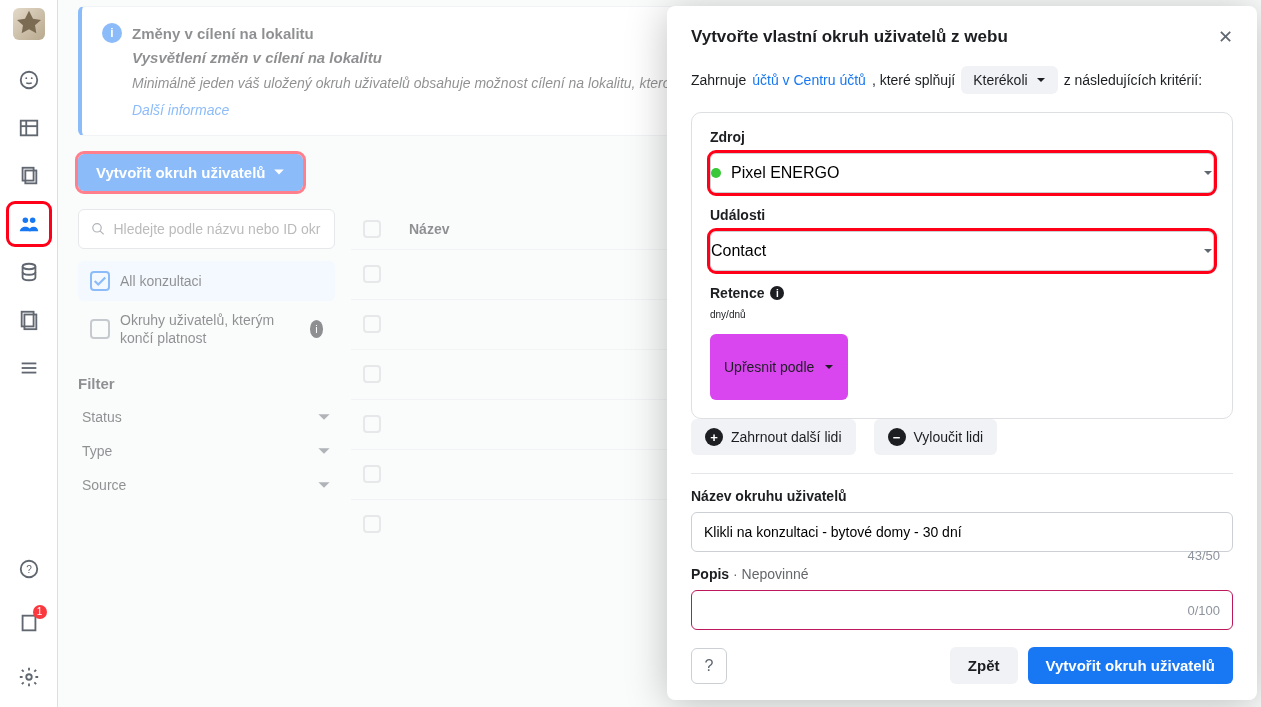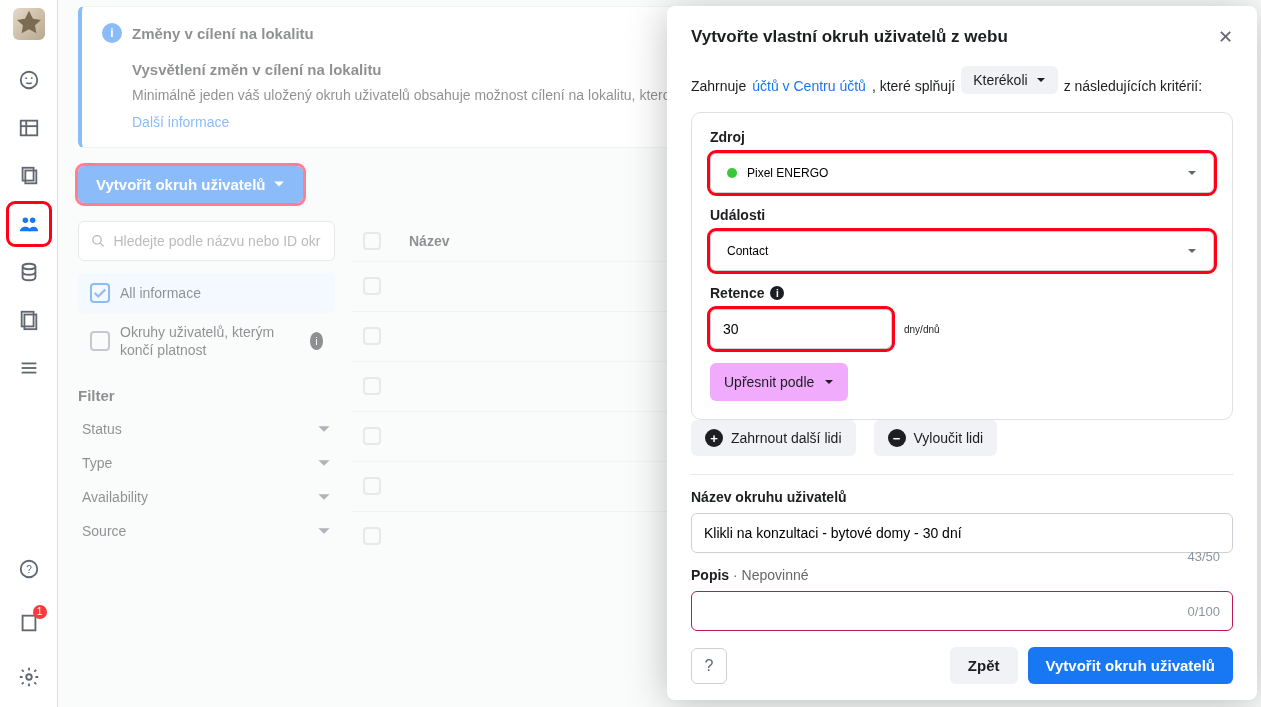--- a/index.html
+++ b/index.html
@@ -17,21 +17,21 @@
 .left-nav .badge{position:absolute;top:2px;right:2px;background:#fa383e;color:#fff;font-size:10px;border-radius:8px;min-width:14px;height:14px;line-height:14px;text-align:center;}
 
 .dim-overlay { position:absolute; left:58px; top:0; right:0; bottom:0; background: rgba(255,255,255,0.5); pointer-events:none; }
 
 .content-wrap{ position:absolute; left:58px; right:0; top:0; padding: 0 16px 0 20px; }
 
 
 .info-banner { margin-top: 6px; background: #fff; border: 1px solid #e4e6eb; border-left: 4px solid #1877f2; border-radius: 6px; padding: 16px 24px 16px 20px; }
 .info-banner .row1 { display:flex; align-items:center; gap:10px; color:#1c1e21; font-weight:600; font-size:15px;}
 .info-banner .row1 .i-icon{width:20px;height:20px;border-radius:50%;background:#1877f2;color:#fff;display:flex;align-items:center;justify-content:center;font-size:12px;font-weight:bold;}
-.info-banner .body { padding-left:30px; margin-top:18px;}
+.info-banner .body { padding-left:30px; margin-top:6px;font-style:italic;}
 .info-banner h3 { font-size:15px; color:#1c1e21; font-weight:600; margin-bottom:8px;}
 .info-banner p { font-size:14px; color:#1c1e21; line-height:1.4;}
 .info-banner a{ color:#1877f2; text-decoration:none; font-size:14px; display:inline-block; margin-top:8px;}
 
 
 .toolbar { margin-top: 18px; }
 .toolbar .create-btn { display:inline-flex; align-items:center; gap:8px; background:#1877f2; color:#fff; border:none; border-radius:6px; padding:10px 18px; font-size:15px; font-weight:600; cursor:pointer; outline:3px solid #ff0018;}
 .toolbar .create-btn svg{fill:#fff;width:12px;height:12px;}
 
 
@@ -56,36 +56,36 @@
 .table-head .hchk{width:18px;height:18px;border:2px solid #ced0d4;border-radius:4px;margin-right:28px;}
 .table-head span{font-weight:600;font-size:14px;color:#1c1e21;}
 .table-row{display:flex;align-items:center;padding:0 12px;height:50px;border-top:1px solid #e4e6eb;}
 .table-row .hchk{width:18px;height:18px;border:2px solid #ced0d4;border-radius:4px;}
 
 
 .modal{position:absolute;right:4px;top:6px;width:590px;background:#fff;border-radius:8px;box-shadow:0 4px 40px rgba(0,0,0,0.25);padding:20px 24px 16px;z-index:50;height:694px;display:flex;flex-direction:column;}
 .modal-header{display:flex;justify-content:space-between;align-items:center;margin-bottom:18px;}
 .modal-header h2{font-size:17px;font-weight:700;color:#1c1e21;}
 .modal-header .close{cursor:pointer;color:#606770;font-size:18px;}
-.modal .intro{font-size:14px;color:#1c1e21;margin-bottom:18px;display:flex;align-items:flex-end;flex-wrap:wrap;gap:6px;}
+.modal .intro{font-size:14px;color:#1c1e21;margin-bottom:18px;display:flex;align-items:center;flex-wrap:wrap;gap:6px;}
 .modal .intro a{color:#1877f2;text-decoration:none;}
 .modal .intro .anyof{display:inline-flex;align-items:center;gap:8px;background:#f0f2f5;border-radius:6px;padding:6px 12px;font-size:14px;cursor:pointer;}
 .modal .intro .anyof svg{width:10px;height:10px;fill:#1c1e21;}
 
 .criteria-box{border:1px solid #dddfe2;border-radius:10px;padding:16px 18px 18px;}
 .fld-label{font-size:14px;font-weight:600;color:#1c1e21;margin-bottom:8px;display:flex;align-items:center;gap:6px;}
 .fld-label .info-ic{width:14px;height:14px;border-radius:50%;background:#1c1e21;color:#fff;font-size:10px;display:flex;align-items:center;justify-content:center;}
-.dd{border:1px solid #ccd0d5;border-radius:6px;height:40px;display:flex;align-items:center;padding:0 16px;justify-content:space-between;cursor:pointer;margin-bottom:14px;font-size:12px;}
+.dd{border:1px solid #ccd0d5;border-radius:6px;height:40px;display:flex;align-items:center;padding:0 0;justify-content:space-between;cursor:pointer;margin-bottom:14px;font-size:16px;}
 .dd.highlight{outline:3px solid #ff0018;}
 .dd .dot{width:10px;height:10px;border-radius:50%;background:#3ac73a;margin-right:10px;}
 .dd svg{width:10px;height:10px;fill:#606770;}
 .retention-row{display:flex;align-items:center;gap:12px;margin-bottom:14px;}
 .retention-row input{border:1px solid #ccd0d5;border-radius:6px;height:40px;width:182px;padding:0 12px;font-size:14px;outline:3px solid #ff0018;}
 .retention-row span{font-size:10px;color:#1c1e21;text-align:right;}
-.refine-btn{display:inline-flex;align-items:center;gap:10px;background:#f0abfc;border:none;border-radius:6px;padding:11px 14px;font-size:14px;cursor:pointer;color:#1c1e21;}
+.refine-btn{display:inline-flex;align-items:center;gap:10px;background:#d946ef;border:none;border-radius:6px;padding:25px 14px;font-size:14px;cursor:pointer;color:#1c1e21;}
 .refine-btn svg{width:10px;height:10px;fill:#1c1e21;}
 
 .add-excl-row{display:flex;gap:18px;margin-bottom:18px;}
 .ae-btn{display:inline-flex;align-items:center;gap:8px;background:#f0f2f5;border:none;border-radius:6px;padding:9px 14px;font-size:14px;cursor:pointer;color:#1c1e21;}
 .ae-btn .circ{width:18px;height:18px;border-radius:50%;background:#1c1e21;color:#fff;display:flex;align-items:center;justify-content:center;font-size:13px;font-weight:bold;}
 
 .sep{height:1px;background:#e4e6eb;margin-bottom:14px;}
 
 .name-input{border:1px solid #ccd0d5;border-radius:6px;height:40px;display:flex;align-items:center;padding:0 12px;margin-bottom:14px;}
 .name-input input{flex:1;border:none;outline:none;font-size:14px;}
@@ -211,43 +211,37 @@
           </svg>
         <input placeholder="Hledejte podle názvu nebo ID okr" style="">
       </div>
       <div class="aud-list">
         <div class="aud-item selected">
           <div class="chk">
               <svg viewBox="0 0 16 16">
                 <path d="M2 8l4 4 8-8" fill="none" stroke="#1877f2" stroke-width="2.5"></path>
               </svg>
             </div>
-          <span>All informace</span>
+          <span>All konzultaci</span>
         </div>
         <div class="aud-item">
           <div class="chk"></div>
           <span style="line-height:1.3;">Okruhy uživatelů, kterým končí platnost</span>
           <div class="info-i">i</div>
         </div>
       </div>
       <div class="filter-head">Filter</div>
       <div class="filter-row">
           <span>Status</span>
           <svg viewBox="0 0 10 10">
             <path d="M1 3l4 4 4-4z"></path>
           </svg>
         </div>
       <div class="filter-row">
           <span>Type</span>
-          <svg viewBox="0 0 10 10">
-            <path d="M1 3l4 4 4-4z"></path>
-          </svg>
-        </div>
-      <div class="filter-row">
-          <span>Availability</span>
           <svg viewBox="0 0 10 10">
             <path d="M1 3l4 4 4-4z"></path>
           </svg>
         </div>
       <div class="filter-row">
           <span>Source</span>
           <svg viewBox="0 0 10 10">
             <path d="M1 3l4 4 4-4z"></path>
           </svg>
         </div>
@@ -318,21 +312,20 @@
       <svg viewBox="0 0 10 10">
           <path d="M1 3l4 4 4-4z"></path>
         </svg>
     </div>
 
     <div class="fld-label">
         <span>Retence</span>
         <span class="info-ic">i</span>
       </div>
     <div class="retention-row">
-      <input value="30" style="">
       <span>dny/dnů</span>
     </div>
 
     <button class="refine-btn">
         <span>Upřesnit podle</span>
         <svg viewBox="0 0 10 10">
           <path d="M1 3l4 4 4-4z"></path>
         </svg>
       </button>
   </div>

